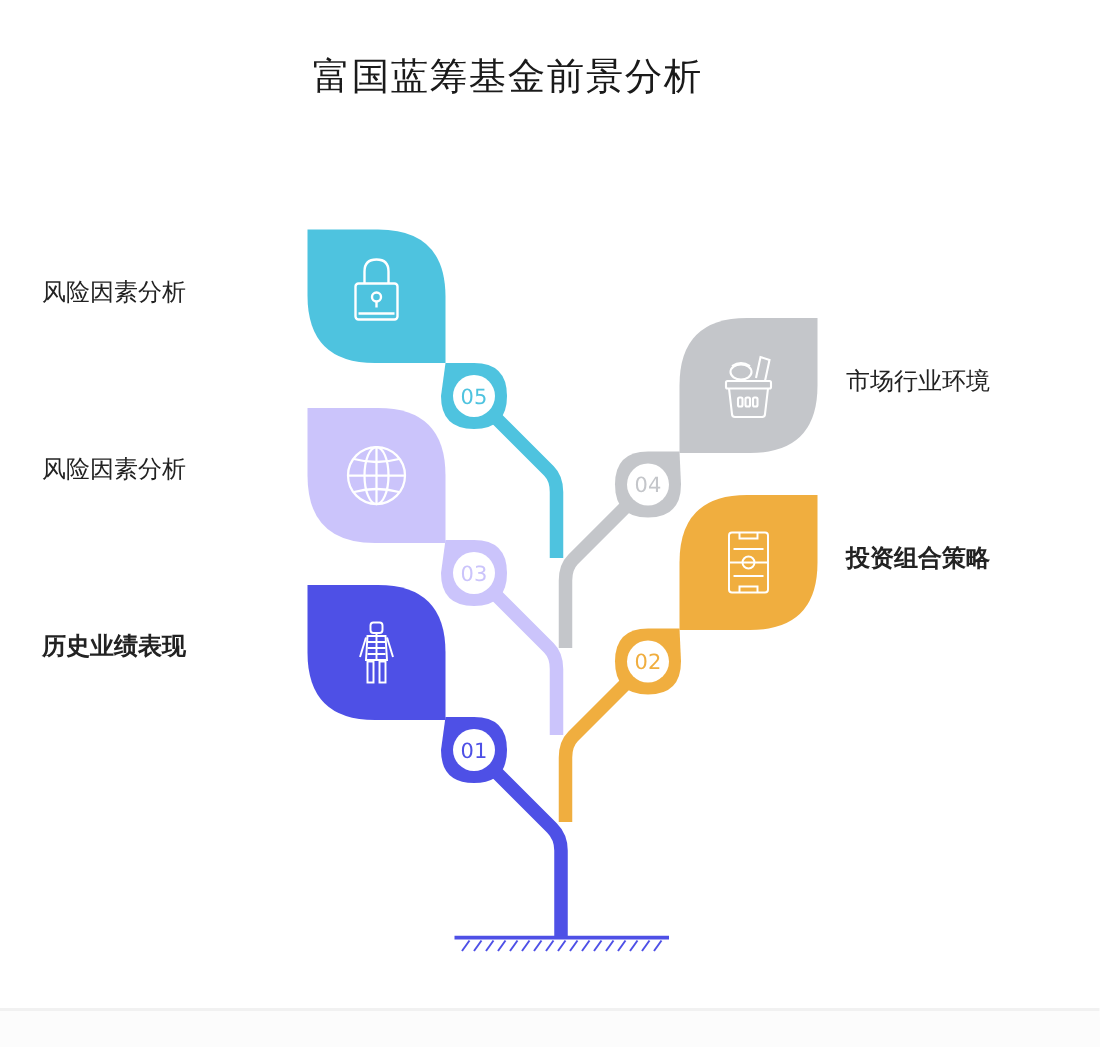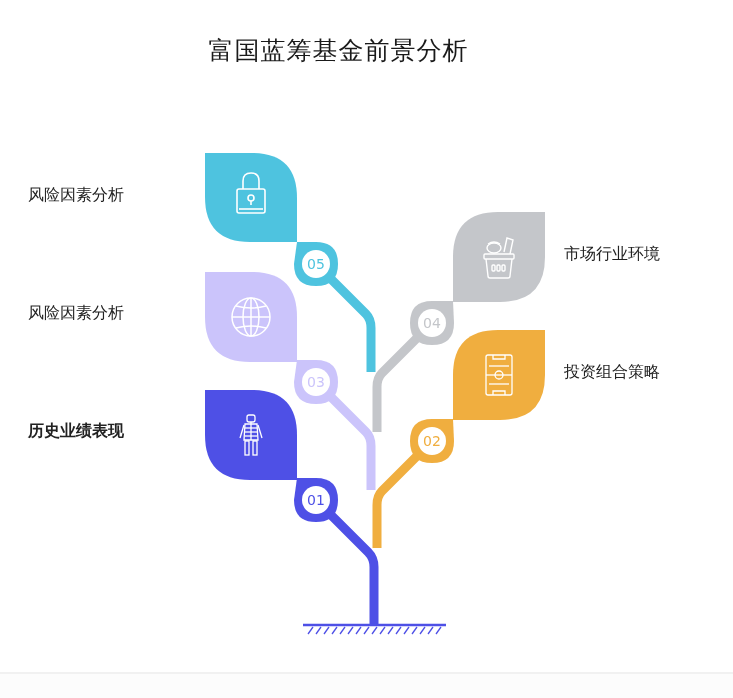--- a/index.html
+++ b/index.html
@@ -13,21 +13,21 @@
 </style>
 </head>
 <body>
 
 <div class="title">富国蓝筹基金前景分析</div>
 
 <div class="label" style="left:28px; top:185px;">风险因素分析</div>
 <div class="label" style="left:28px; top:303px;">风险因素分析</div>
 <div class="label" style="left:28px; top:421px;font-weight:bold;">历史业绩表现</div>
 <div class="label" style="left:564px; top:244px;">市场行业环境</div>
-<div class="label" style="left:564px; top:362px;">投资组合策略</div>
+<div class="label" style="left:564px; top:362px;font-weight:bold;">投资组合策略</div>
 
 <svg class="tree" width="733" height="698" viewBox="0 0 733 698" xmlns="http://www.w3.org/2000/svg">
 
   <g fill="none" stroke-width="9" stroke-linejoin="round" stroke-linecap="butt">
     <path d="M316 264 L366 314 Q371 319 371 328 L371 372" stroke="#4EC3DF"></path>
     <path d="M432 323 L382 373 Q377 378 377 387 L377 432" stroke="#C4C6CA"></path>
     <path d="M316 382 L366 432 Q371 437 371 446 L371 490" stroke="#CBC4FB"></path>
     <path d="M432 441 L382 491 Q377 496 377 505 L377 548" stroke="#F0AE3F"></path>
     <path d="M316 500 L368 552 Q374 558 374 567 L374 625" stroke="#4E50E6"></path>
   </g>

